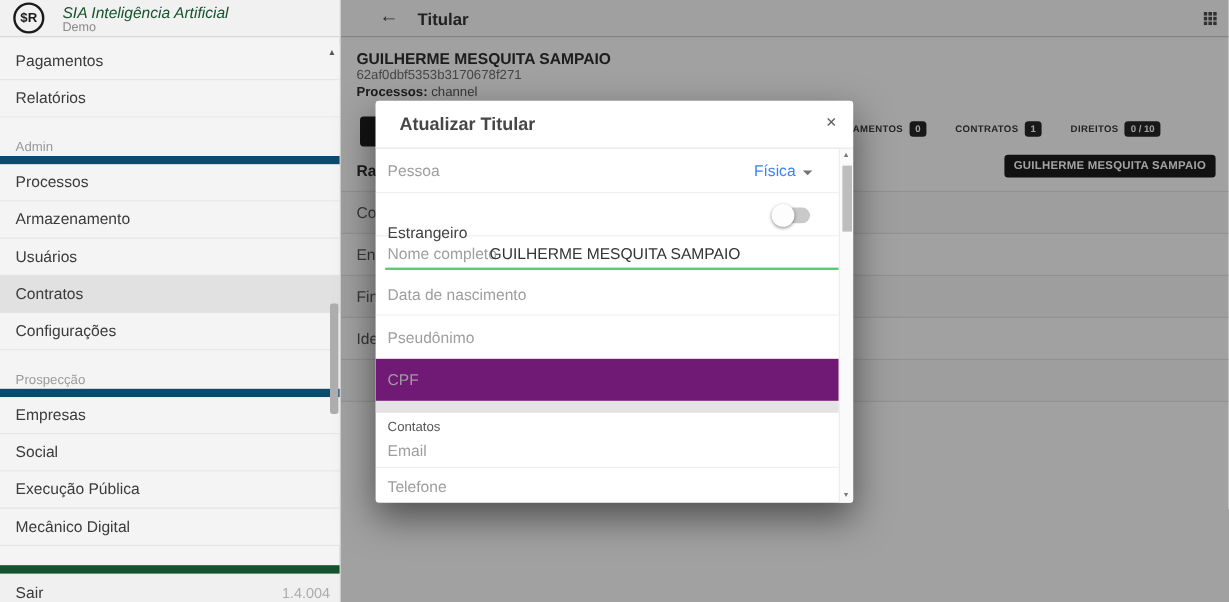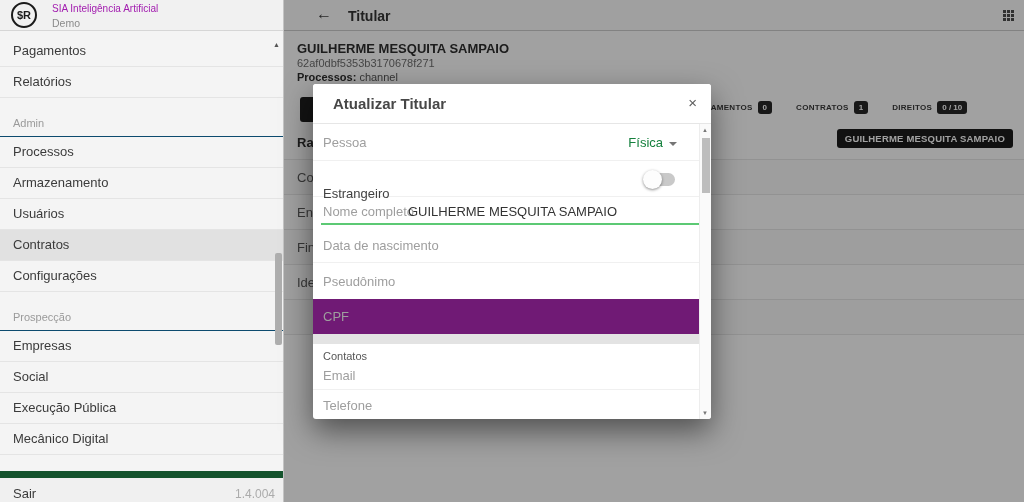--- a/index.html
+++ b/index.html
@@ -9,30 +9,30 @@
 
   
   .sidebar { position:absolute; left:0; top:0; width:284px; height:502px;
              background:#f4f4f4; border-right:1px solid #c4c4c4; z-index:30; }
   .sb-header { position:absolute; left:0; top:0; width:100%; height:31px;
                background:#f1f1f1; border-bottom:1px solid #d6d6d6; }
   .logo-circle { position:absolute; left:11px; top:2px; width:26px; height:26px;
                  border:2px solid #1b1b1b; border-radius:50%; color:#1b1b1b;
                  font-size:11px; font-weight:bold; display:flex; align-items:center;
                  justify-content:center; letter-spacing:0; }
-  .sb-title { position:absolute; left:52px; top:3px; font-size:10px; color:#a21caf; }
+  .sb-title { position:absolute; left:52px; top:3px; font-size:13px; color:#14532d;font-style:italic; }
   .sb-subtitle { position:absolute; left:52px; top:17px; font-size:10.5px; color:#8a8a8a; }
   .sb-list { position:absolute; left:0; top:31px; width:100%; height:440px; overflow:hidden; }
   .nav-item { position:relative; width:284px; height:31px; line-height:30px;
               padding-left:13px; font-size:13px; color:#3b3b3b;
               border-bottom:1px solid #e4e4e4; cursor:pointer; background:#f4f4f4; }
   .nav-item.first { margin-top:5px; }
   .nav-item.selected { background:#e1e1e1; }
   .nav-section { position:relative; width:323px; height:39px; padding:19px 0 0 13px;
-                 font-size:11px; color:#9a9a9a; border-bottom:1px solid #0c4a6e;
+                 font-size:11px; color:#9a9a9a; border-bottom:7px solid #0c4a6e;
                  background:#f4f4f4; }
   .sb-scroll-up { position:absolute; right:3px; top:10px; font-size:7px; color:#555; }
   .sb-thumb { position:absolute; right:1px; top:222px; width:7px; height:92px;
               background:#aeaeae; border-radius:2px; }
   .sb-footer { position:absolute; left:0; bottom:0; width:100%; height:31px;
                background:#f0f0f0; border-top:7px solid #14532d; }
   .sb-exit { position:absolute; left:13px; top:8px; font-size:13px; color:#3b3b3b; cursor:pointer; }
   .sb-version { position:absolute; right:8px; top:9px; font-size:12px; color:#ababab; }
 
   
@@ -81,21 +81,21 @@
                  font-weight:bold; color:#474747; }
   .modal-close { position:absolute; right:14px; top:10px; font-size:15px;
                  color:#5d5d5d; cursor:pointer; }
   .modal-body { position:absolute; left:0; top:40px; width:386px; height:295px; }
 
   .f-row { position:relative; width:386px; }
   .f-label { position:absolute; left:10px; font-size:13px; color:#9e9e9e; }
   .f-dark { color:#424242; }
   .row-pessoa { height:37px; border-bottom:1px solid #f0f0f0; }
   .row-pessoa .f-label { top:11px; }
-  .select-value { position:absolute; right:22px; top:11px; font-size:13px; color:#15803d; cursor:pointer; }
+  .select-value { position:absolute; right:22px; top:11px; font-size:13px; color:#3b82f6; cursor:pointer; }
   .caret { display:inline-block; width:0; height:0; border-left:4px solid transparent;
            border-right:4px solid transparent; border-top:4px solid #757575;
            margin-left:6px; vertical-align:middle; }
   .row-estrangeiro { height:36px; border-bottom:1px solid #f0f0f0; }
   .row-estrangeiro .f-label { top:25px; }
   .toggle { position:absolute; right:24px; top:12px; width:30px; height:13px;
             background:#c9c9c9; border-radius:7px; cursor:pointer; }
   .toggle-knob { position:absolute; left:-2px; top:-3px; width:19px; height:19px;
                  background:#fdfdfd; border-radius:50%;
                  box-shadow:0 1px 3px rgba(0,0,0,.45); }

